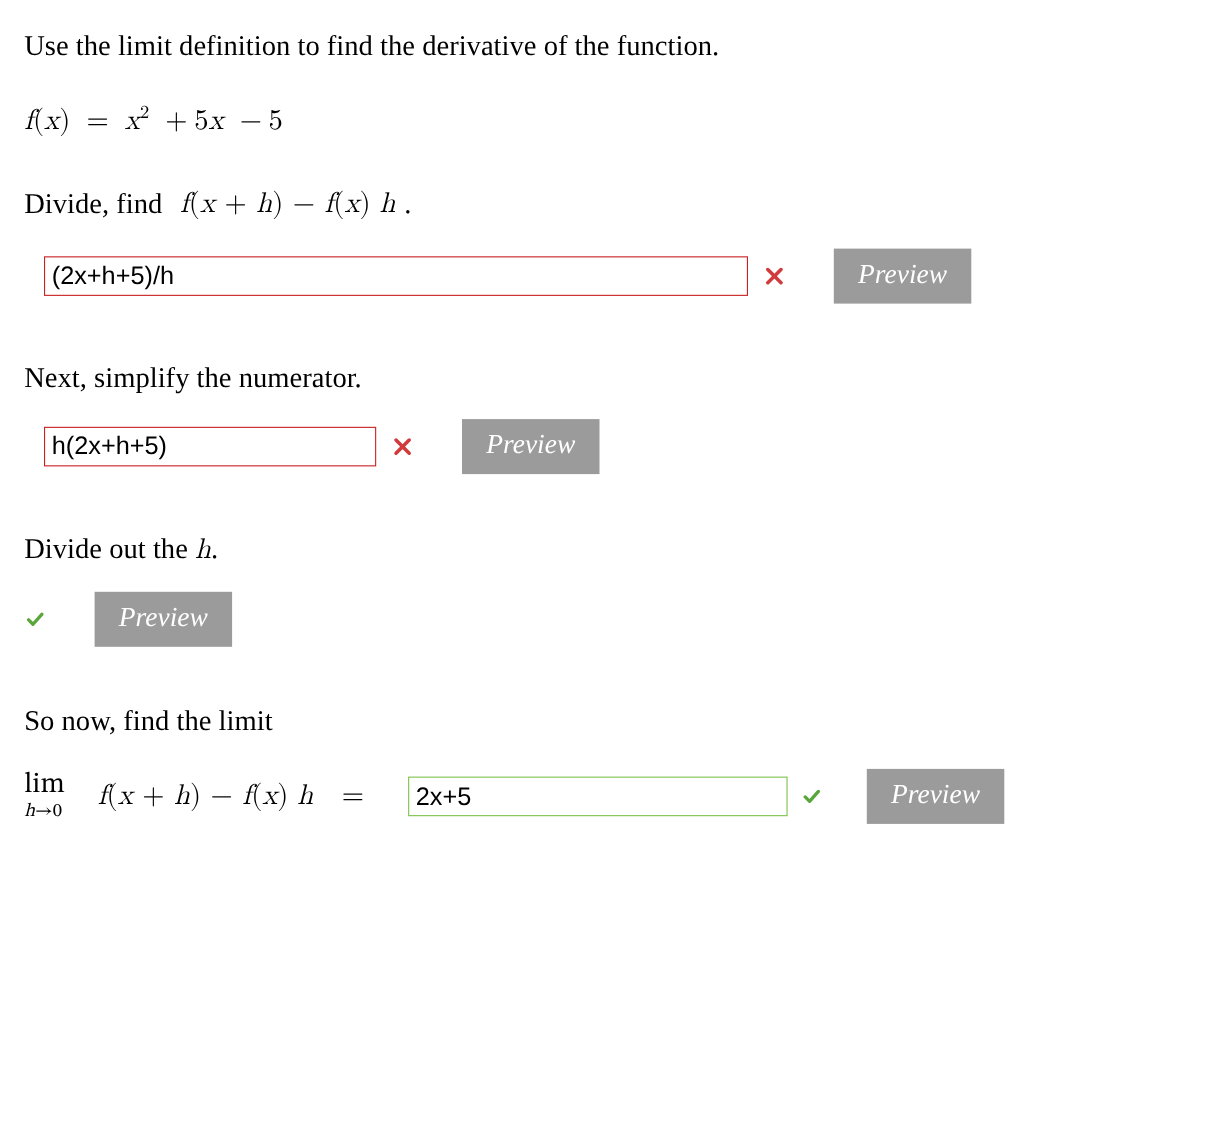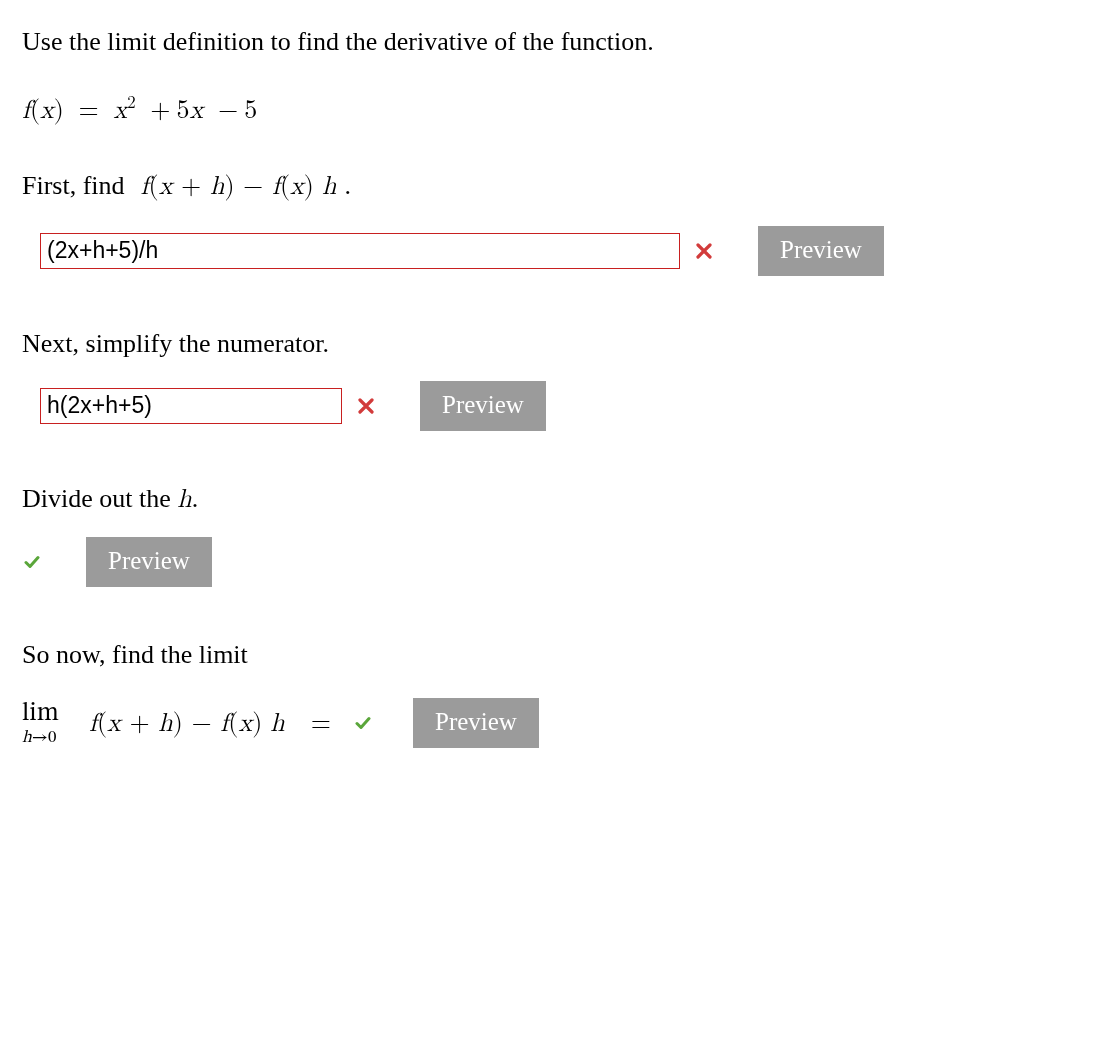--- a/index.html
+++ b/index.html
@@ -63,37 +63,38 @@
   .mark-icon svg { width: 16px; height: 16px; display:block; }
 
   button.preview {
     background: #9b9b9b;
     color: #fff;
     border: none;
     font-family: Georgia, serif;
     font-size: 25px;
     padding: 10px 22px 12px 22px;
     cursor: pointer;
+    font-style: italic;
   }
 </style>
 </head>
 <body>
 
 <p class="para">Use the limit definition to find the derivative of the function.</p>
 
 <p class="para mathfont" style="margin-bottom:44px;">
   <span class="fn-f">f</span>(<span class="var">x</span>)
   <span style="margin:0 6px;">=</span>
   <span class="var">x</span><sup>2</sup>
   <span style="margin:0 6px;">+</span><span>5</span><span class="var">x</span>
   <span style="margin:0 6px;">−</span><span>5</span>
 </p>
 
 <p class="para mathline" style="margin-bottom:24px;">
-  <span>First, find</span>
+  <span>Divide, find</span>
   <span style="display:inline-block; width:12px;"></span>
   <span class="frac mathfont">
     <span class="num">
       <span class="fn-f">f</span>(<span class="var">x</span> + <span class="var">h</span>) − <span class="fn-f">f</span>(<span class="var">x</span>)
     </span>
     <span class="bar"></span>
     <span class="den"><span class="var">h</span></span>
   </span>
   <span style="margin-left:4px;">.</span>
 </p>
@@ -147,20 +148,21 @@
   </span>
   <span style="width:2px;"></span>
   <span class="frac mathfont">
     <span class="num">
       <span class="fn-f">f</span>(<span class="var">x</span> + <span class="var">h</span>) − <span class="fn-f">f</span>(<span class="var">x</span>)
     </span>
     <span class="bar"></span>
     <span class="den"><span class="var">h</span></span>
   </span>
   <span class="mathfont" style="margin:0 10px;">=</span>
+  <input class="answer right w-lim" value="2x+5" style="">
   <span class="mark-icon">
     <svg viewBox="0 0 16 16">
         <path d="M2 8.5 L6 12.5 L14 3.5" stroke="#5aa63a" stroke-width="3" stroke-linecap="round" stroke-linejoin="round" fill="none"></path>
       </svg>
   </span>
   <span style="width:16px;"></span>
   <button class="preview">Preview</button>
 </div>
 
 </body></html>

